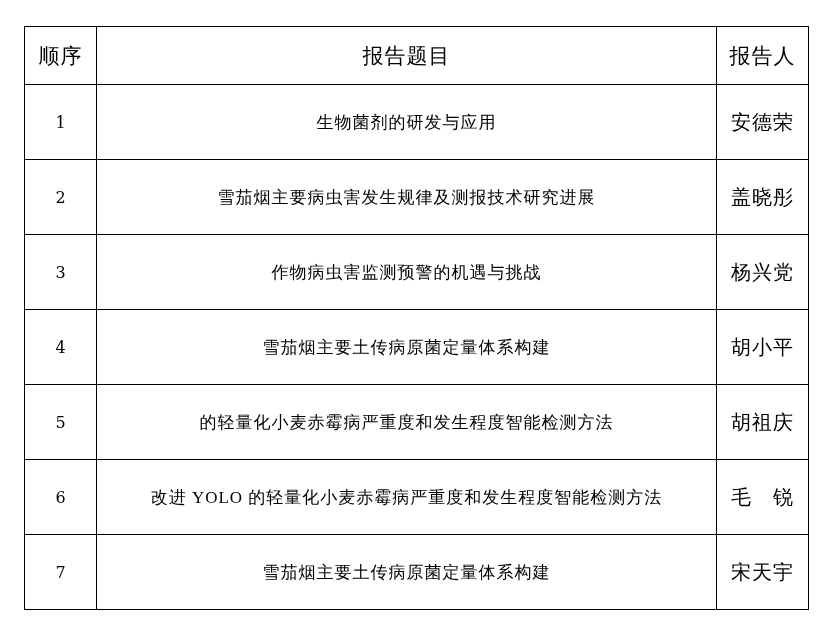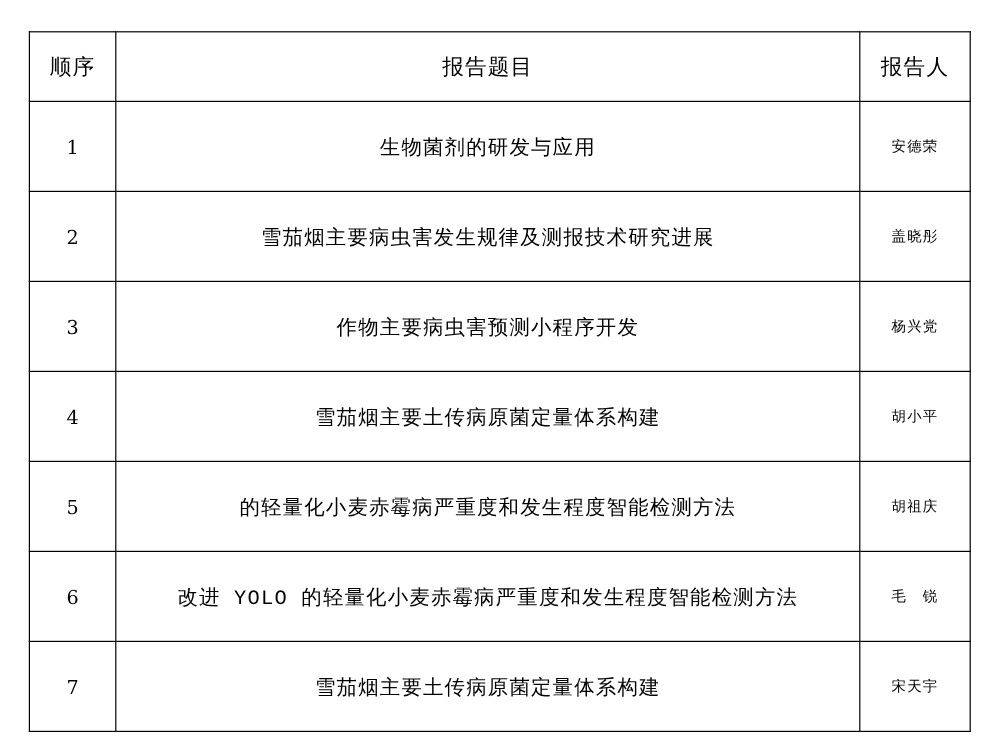--- a/index.html
+++ b/index.html
@@ -37,37 +37,37 @@
     font-weight: normal;
   }
   col.col-seq { width: 72px; }
   col.col-title { width: 620px; }
   col.col-speaker { width: 92px; }
 
   thead tr { height: 58px; }
   tbody tr { height: 75px; }
 
   .hdr-cell {
-    font-size: 18px;
+    font-size: 21px;
     font-weight: bold;
     letter-spacing: 1px;
     font-family: Liberation Serif, serif;
   }
   .seq-cell {
     font-size: 16px;
     font-family: "DejaVu Serif", "Liberation Serif", serif;
   }
   .title-cell {
     font-size: 17px;
     letter-spacing: 1px;
     padding: 0 8px;
-    font-family: Liberation Mono, monospace;
+    font-family: Liberation Serif, serif;
   }
   .speaker-cell {
-    font-size: 12px;
+    font-size: 20px;
     letter-spacing: 1px;
     font-family: Liberation Sans, sans-serif;
   }
 </style>
 </head>
 <body>
 
 <div class="page">
   <table class="report-table">
     <colgroup>
@@ -88,21 +88,21 @@
         <td class="title-cell">生物菌剂的研发与应用</td>
         <td class="speaker-cell">安德荣</td>
       </tr>
       <tr>
         <td class="seq-cell">2</td>
         <td class="title-cell">雪茄烟主要病虫害发生规律及测报技术研究进展</td>
         <td class="speaker-cell">盖晓彤</td>
       </tr>
       <tr>
         <td class="seq-cell">3</td>
-        <td class="title-cell">作物主要病虫害预测小程序开发</td>
+        <td class="title-cell">作物病虫害监测预警的机遇与挑战</td>
         <td class="speaker-cell">杨兴党</td>
       </tr>
       <tr>
         <td class="seq-cell">4</td>
         <td class="title-cell">雪茄烟主要土传病原菌定量体系构建</td>
         <td class="speaker-cell">胡小平</td>
       </tr>
       <tr>
         <td class="seq-cell">5</td>
         <td class="title-cell">的轻量化小麦赤霉病严重度和发生程度智能检测方法</td>

